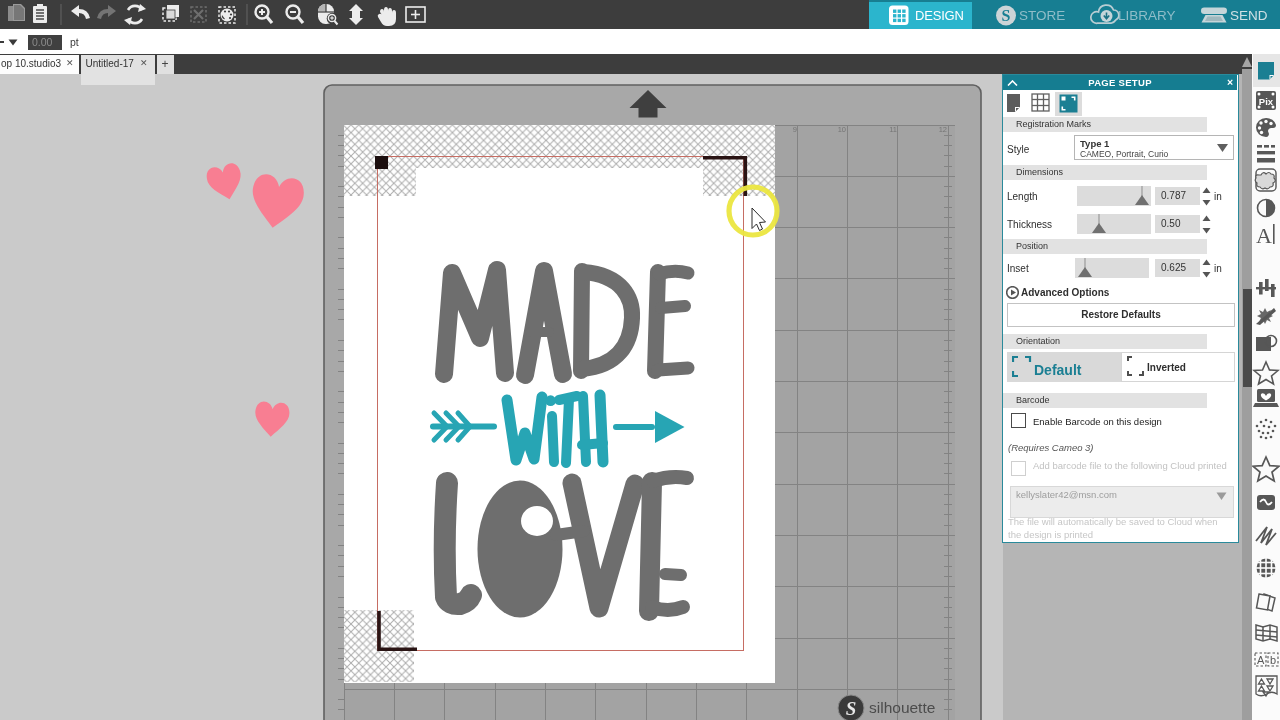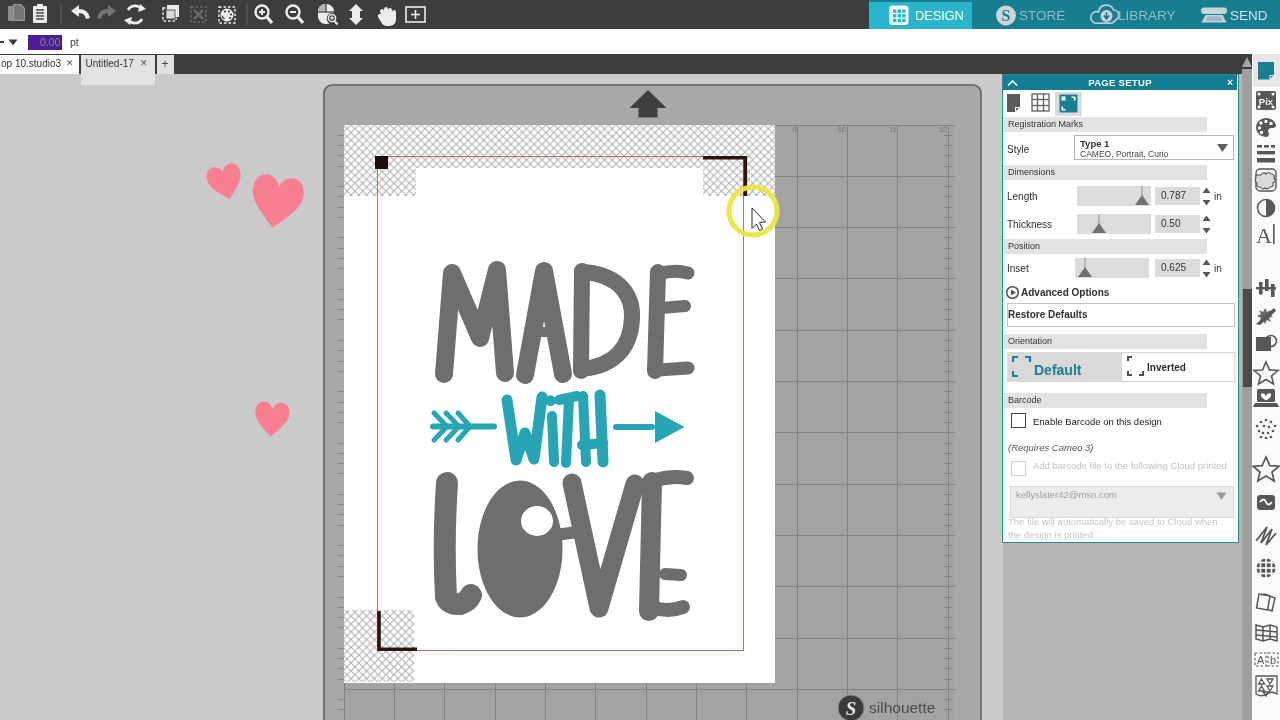--- a/index.html
+++ b/index.html
@@ -1,18 +1,18 @@
 <!DOCTYPE html>
 <html><head><meta charset="utf-8"><title>s</title>
 <style>
 html,body{margin:0;padding:0;background:#888}
 #app{position:relative;width:1280px;height:720px;overflow:hidden;font-family:"Liberation Sans",sans-serif;background:#cacaca}
 .abs{position:absolute}
 .pt{letter-spacing:0.3px}
-.band{left:0px;width:204px;height:15px;background:#e2e2e2;font-size:9px;color:#333;padding-left:5px;line-height:15px;box-sizing:border-box}
+.band{left:0px;width:204px;height:15px;background:#e2e2e2;font-size:9px;color:#333;padding-left:13px;line-height:15px;box-sizing:border-box}
 .lbl{font-size:10px;color:#2e2e2e}
 .track{width:74px;height:20px;background:#dcdcdc}
 .vbox{width:45px;height:18px;background:#dcdcdc;font-size:10px;color:#333;padding:3px 0 0 6px;box-sizing:border-box}
 .gnum{font-size:7.5px;fill:#757575;font-family:"Liberation Sans",sans-serif}
 .gl{stroke:#838383;stroke-width:1}
 </style></head>
 <body>
 <div id="app">
 
 <svg class="abs" style="left:0;top:74px" width="1242" height="646" viewBox="0 74 1242 646">
@@ -334,21 +334,21 @@
   <path d="M338.5 16.5 L351.5 16.5 L354 21 L336 21 Z" fill="#9fb8be"></path>
 </g>
 <text x="361" y="20" font-size="13.5" fill="#cfe0e4">SEND</text>
 </svg>
 
 <div class="abs" style="left:0;top:29px;width:1280px;height:25px;background:#ffffff"></div>
 <div class="abs" style="left:0;top:41px;width:4px;height:2px;background:#3b3b3b"></div>
 <svg class="abs" style="left:8px;top:39px" width="10" height="7">
       <path d="M0.5 0.5 L9.5 0.5 L5 6.5 Z" fill="#3b3b3b"></path>
     </svg>
-<div class="abs" style="left:28px;top:35px;width:34px;height:15px;background:#4c1d95;font-size:10.5px;color:#8a8a8a;padding:1px 0 0 12px;box-sizing:border-box">0.00</div>
+<div class="abs" style="left:28px;top:35px;width:34px;height:15px;background:#404040;font-size:10.5px;color:#8a8a8a;padding:1px 0 0 4px;box-sizing:border-box">0.00</div>
 <div class="abs" style="left:70px;top:36px;font-size:10.5px;color:#3b3b3b">pt</div>
 
 <div class="abs" style="left:0;top:54px;width:1252px;height:20px;background:#3d3d3d"></div>
 <div class="abs" style="left:0;top:54.5px;width:79px;height:19.5px;background:#fdfdfd;font-size:10px;color:#333;padding:3.5px 0 0 1px;box-sizing:border-box">op 10.studio3</div>
 <div class="abs" style="left:66px;top:57.5px;font-size:9px;color:#555">✕</div>
 <div class="abs" style="left:80.5px;top:54.5px;width:74px;height:30px;background:#e2e2e2;font-size:10px;color:#333;padding:3.5px 0 0 5px;box-sizing:border-box">Untitled-17</div>
 <div class="abs" style="left:140px;top:57.5px;font-size:9px;color:#555">✕</div>
 <div class="abs" style="left:156.5px;top:54.5px;width:17px;height:19.5px;background:#e0e0e0;font-size:12px;color:#444;text-align:center;padding-top:2px;box-sizing:border-box">+</div>
 
 <div class="abs" style="left:1003px;top:74px;width:239px;height:646px;background:#b5b5b5"></div>
@@ -422,21 +422,21 @@
   <svg class="abs" style="left:199px;top:184px" width="9" height="19">
         <path d="M0.5 6 L4.5 0.5 L8.5 6 Z" fill="#555"></path>
         <path d="M0.5 13 L4.5 18.5 L8.5 13 Z" fill="#555"></path>
       </svg>
   <div class="abs lbl" style="left:211px;top:188px">in</div>
   <svg class="abs" style="left:3px;top:211px" width="13" height="13">
         <circle cx="6.5" cy="6.5" r="5.8" fill="none" stroke="#555" stroke-width="1.6"></circle>
         <path d="M5 3.5 L10 6.5 L5 9.5 Z" fill="#555"></path>
       </svg>
   <div class="abs" style="left:18px;top:212px;font-size:10px;font-weight:bold;color:#2e2e2e">Advanced Options</div>
-  <div class="abs" style="left:4px;top:228px;width:228px;height:24px;border:1px solid #c3c3c3;box-sizing:border-box;text-align:left;font-size:10px;font-weight:bold;color:#2e2e2e;line-height:22px">Restore Defaults</div>
+  <div class="abs" style="left:4px;top:228px;width:228px;height:24px;border:1px solid #c3c3c3;box-sizing:border-box;text-align:center;font-size:10px;font-weight:bold;color:#2e2e2e;line-height:22px">Restore Defaults</div>
   <div class="abs band" style="top:259px">Orientation</div>
   <div class="abs" style="left:4px;top:277px;width:114px;height:30px;background:#d9d9d9"></div>
   <svg class="abs" style="left:9px;top:281px" width="20" height="22">
     <g stroke="#1b7f93" stroke-width="2.2" fill="none">
       <path d="M1 6 L1 1 L6 1"></path>
           <path d="M13 1 L18 1 L18 6"></path>
           <path d="M1 15 L1 20 L6 20"></path>
     </g>
   </svg>
   <div class="abs" style="left:31px;top:287px;font-size:14px;font-weight:bold;color:#1b7f93">Default</div>

